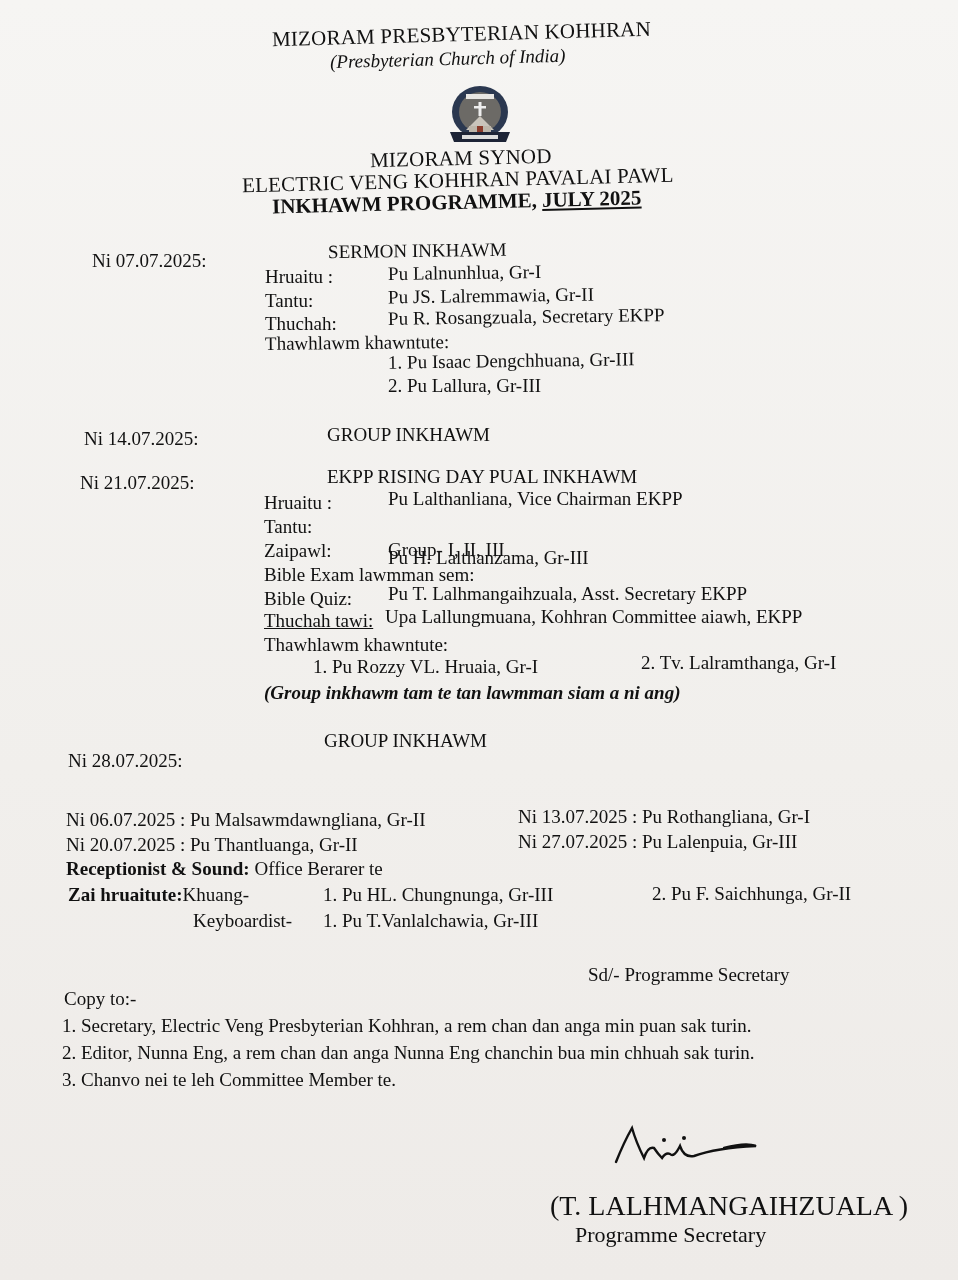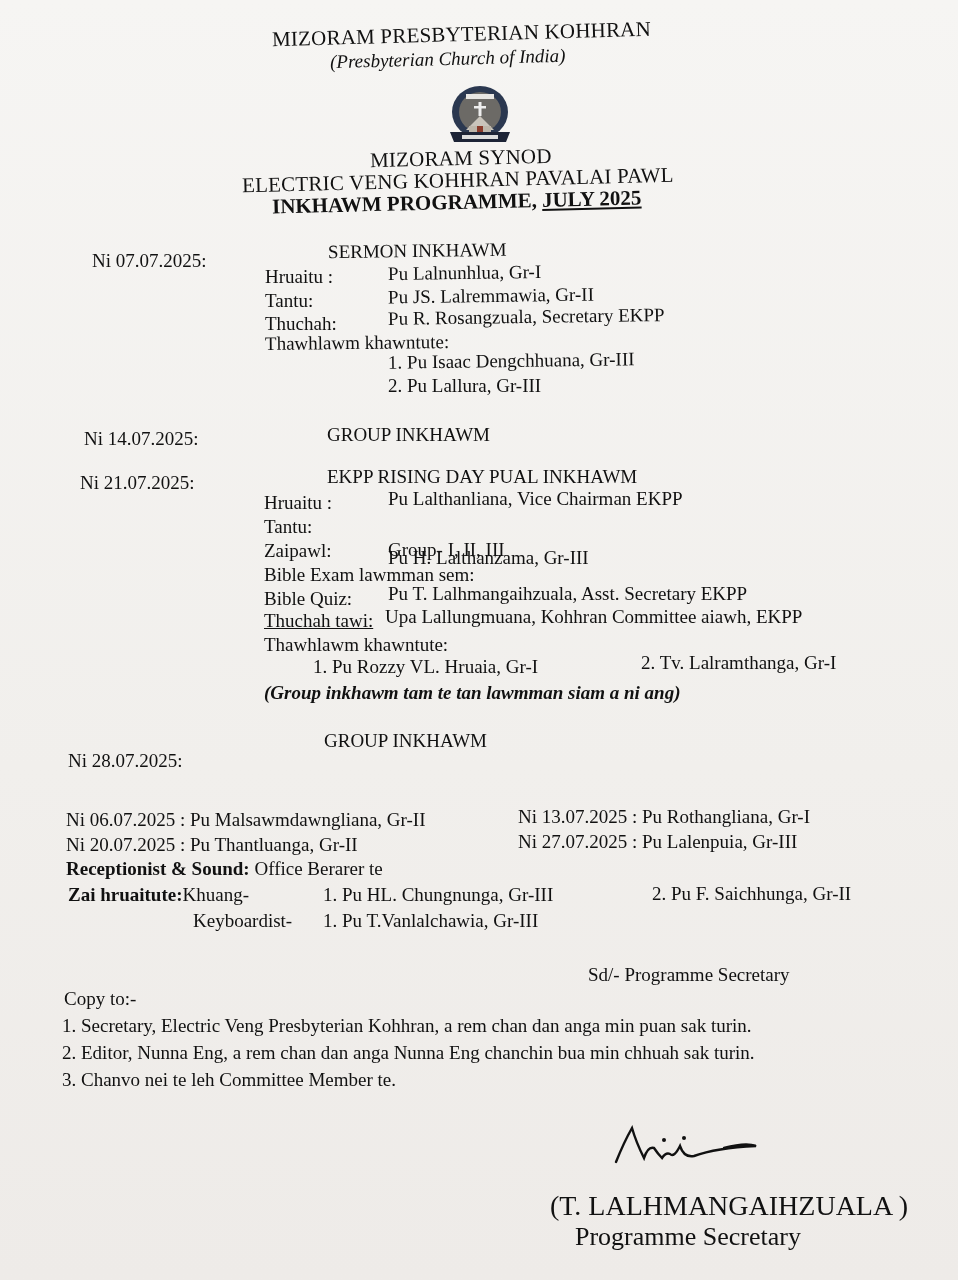--- a/index.html
+++ b/index.html
@@ -113,15 +113,15 @@
   <div class="abs tc" style="left:62px; top:1015px;">1. Secretary, Electric Veng Presbyterian Kohhran, a rem chan dan anga min puan sak turin.</div>
   <div class="abs tc" style="left:62px; top:1042px;">2. Editor, Nunna Eng, a rem chan dan anga Nunna Eng chanchin bua min chhuah sak turin.</div>
   <div class="abs tc" style="left:62px; top:1069px;">3. Chanvo nei te leh Committee Member te.</div>
 
   <svg class="abs" style="left:606px; top:1112px; width:180px; height:60px;" viewBox="0 0 180 60">
     <path d="M10 50 Q18 30 26 16 Q30 30 38 46 Q42 34 48 36 Q52 42 56 46 Q60 40 64 42 Q68 46 74 34 Q78 46 88 44 Q110 36 150 34 Q140 30 118 36" fill="none" stroke="#111" stroke-width="2.4" stroke-linecap="round"></path>
     <circle cx="58" cy="28" r="2" fill="#111"></circle>
     <circle cx="78" cy="26" r="2" fill="#111"></circle>
   </svg>
   <div class="abs" style="left:550px; top:1190px; font-size:28px;">(T. LALHMANGAIHZUALA )</div>
-  <div class="abs" style="left:575px; top:1222px; font-size:26px;">Programme Secretary</div>
+  <div class="abs" style="left:575px; top:1222px; font-size:22px;">Programme Secretary</div>
 
 </div>
 
 </body></html>

